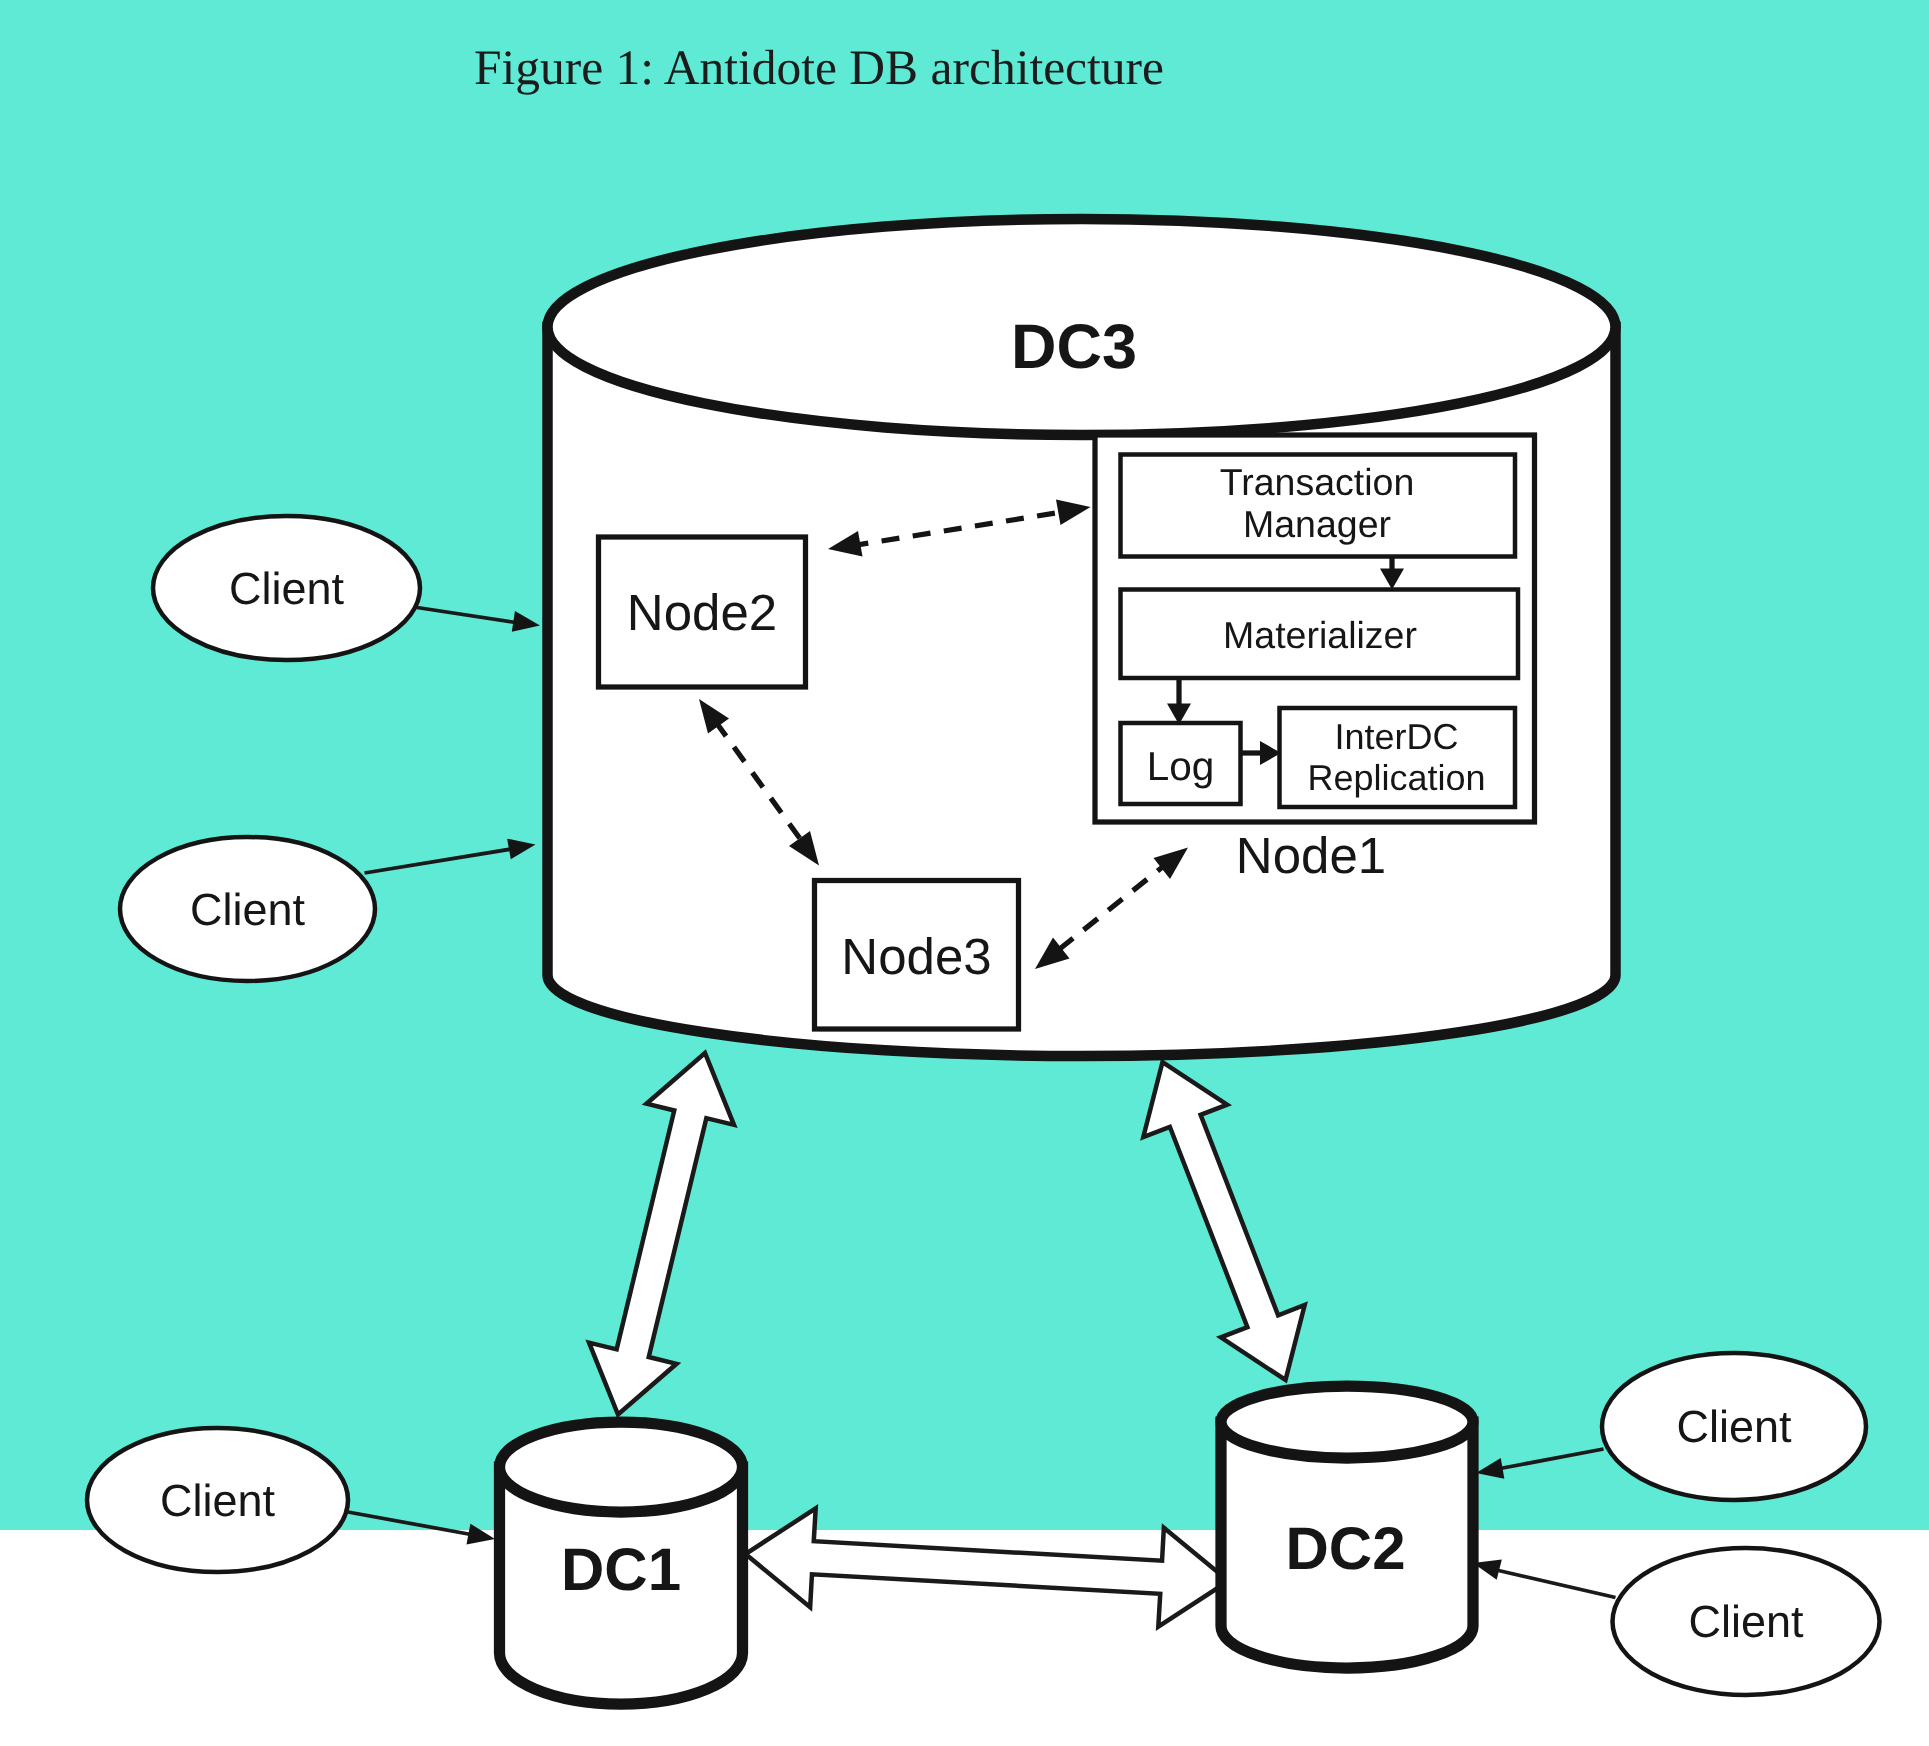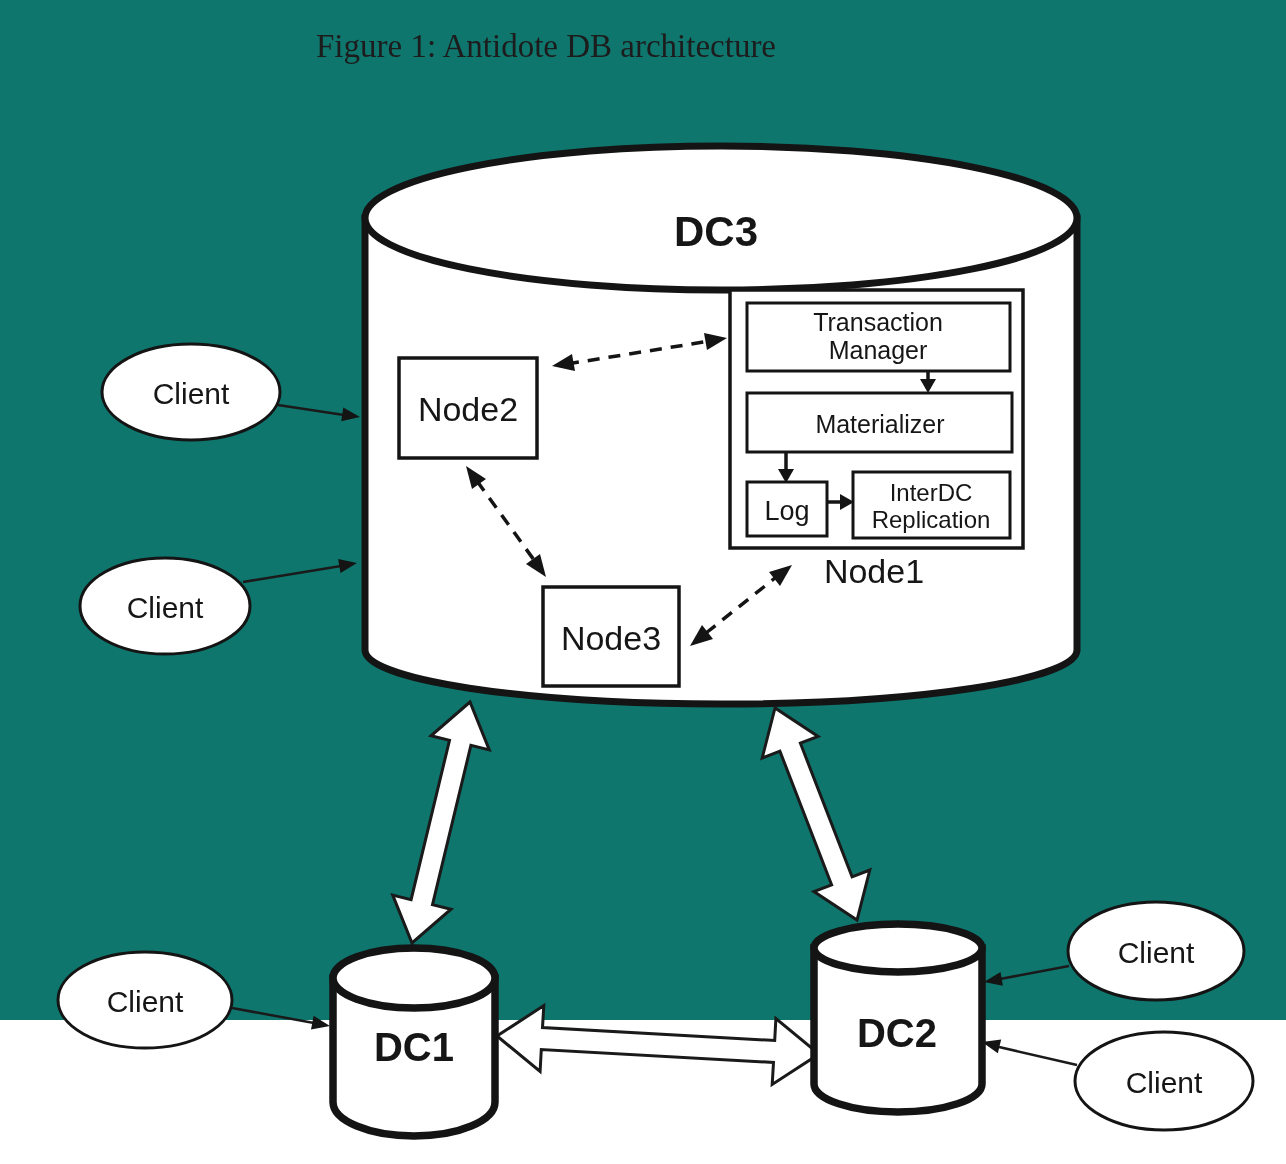--- a/index.html
+++ b/index.html
@@ -7,21 +7,21 @@
     padding: 0;
     background: #ffffff;
     width: 1286px;
     height: 1164px;
     overflow: hidden;
   }
   .diagram-wrap {
     position: relative;
     width: 1286px;
     height: 1020px;
-    background: #0f766e;
+    background: #5eead4;
   }
   svg { display: block; }
   .caption {
     font-family: "Liberation Serif", "DejaVu Serif", serif;
     font-size: 33px;
     fill: #1c1c1c;
   }
   .lbl {
     font-family: "Liberation Sans", "DejaVu Sans", sans-serif;
     fill: #161616;

